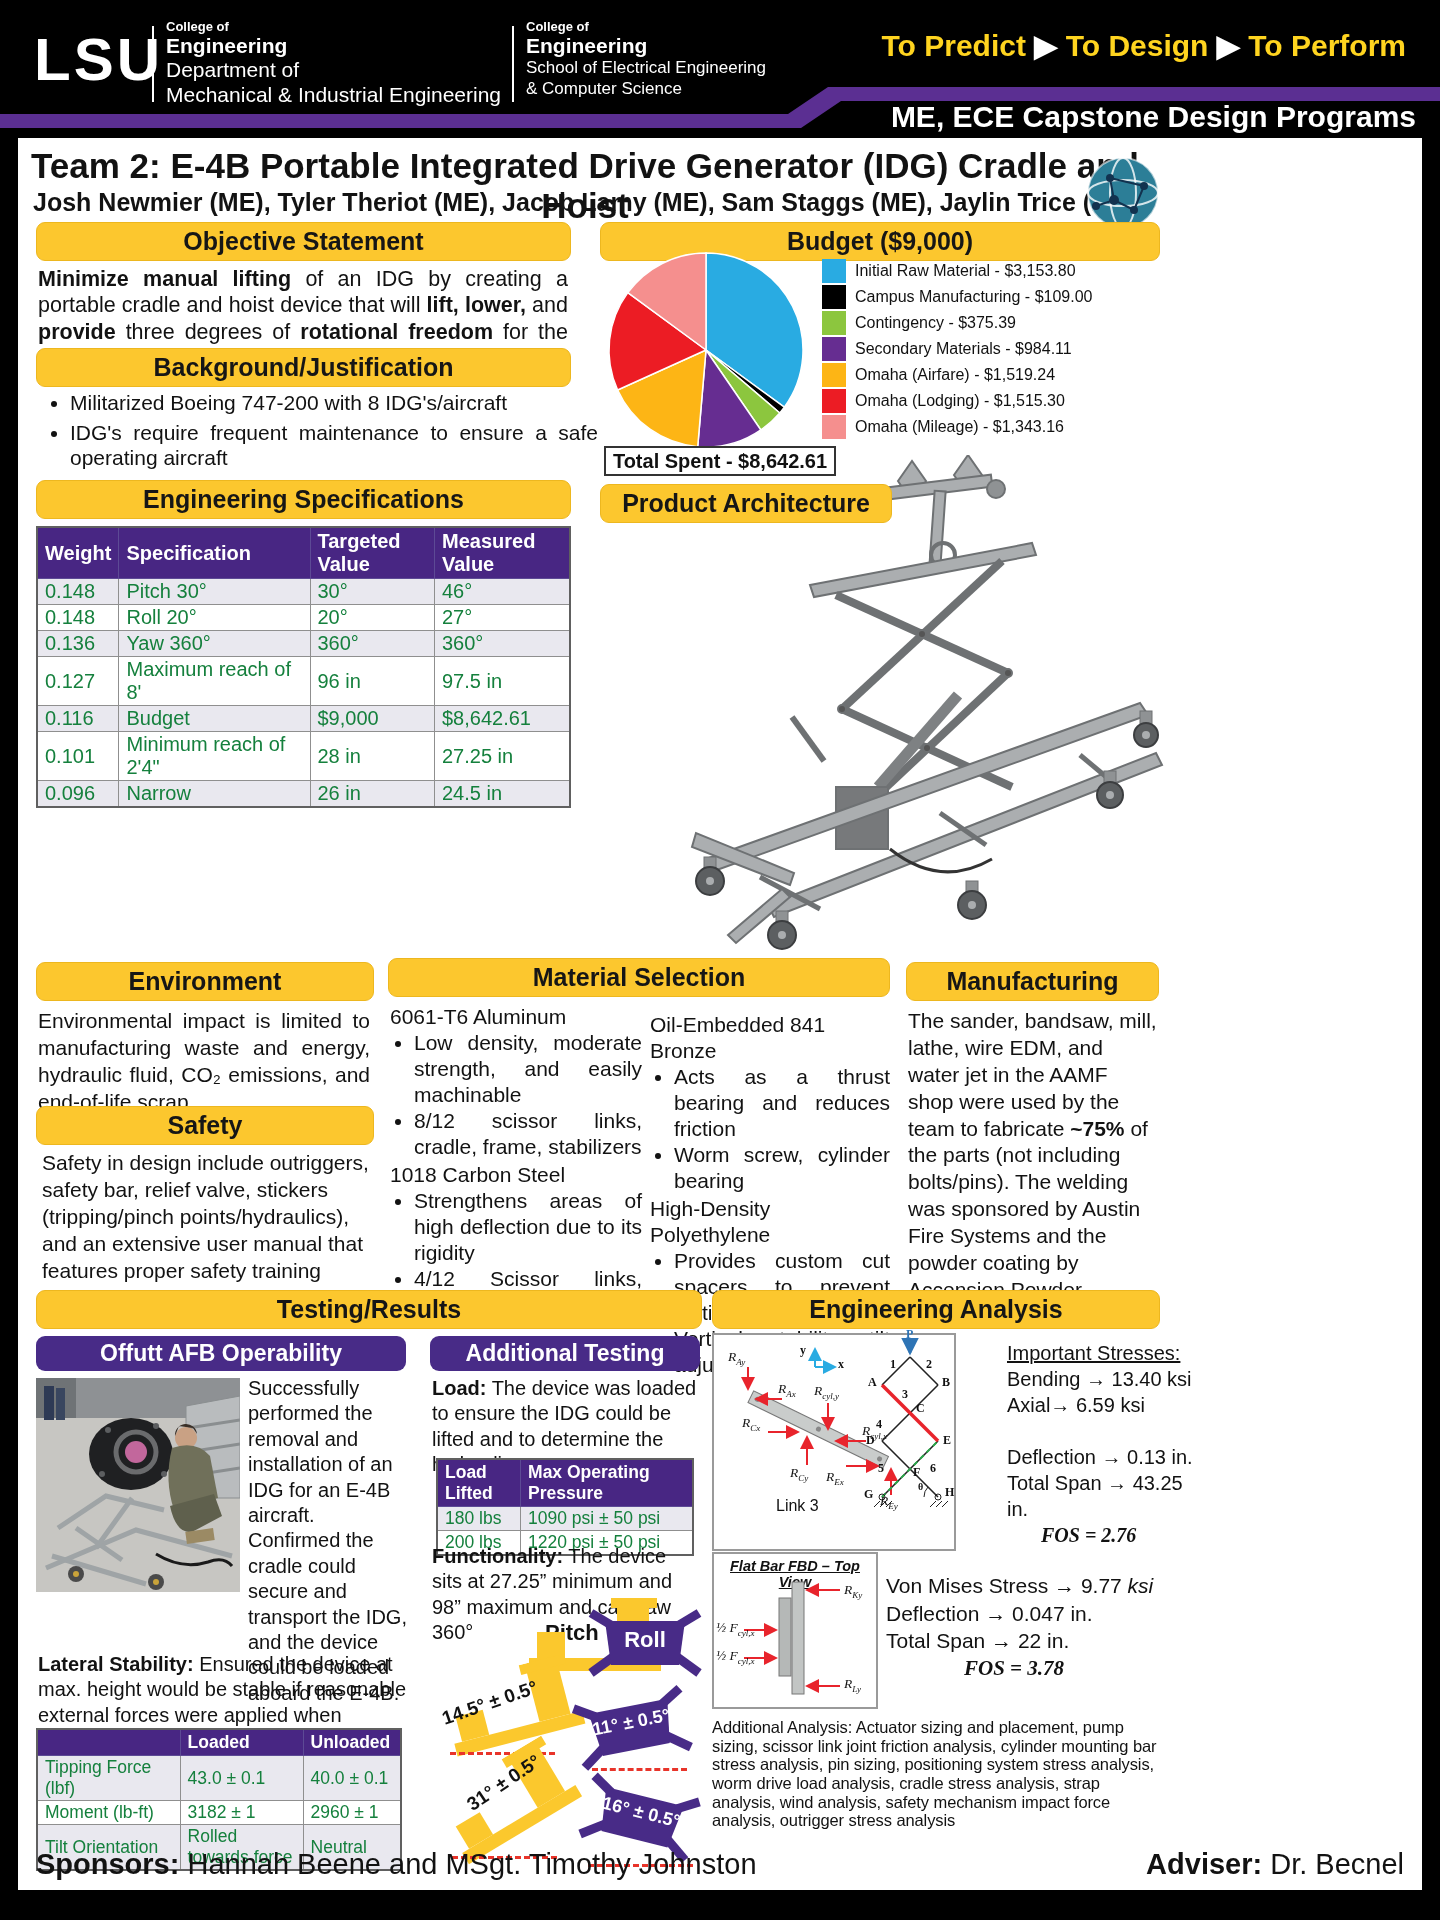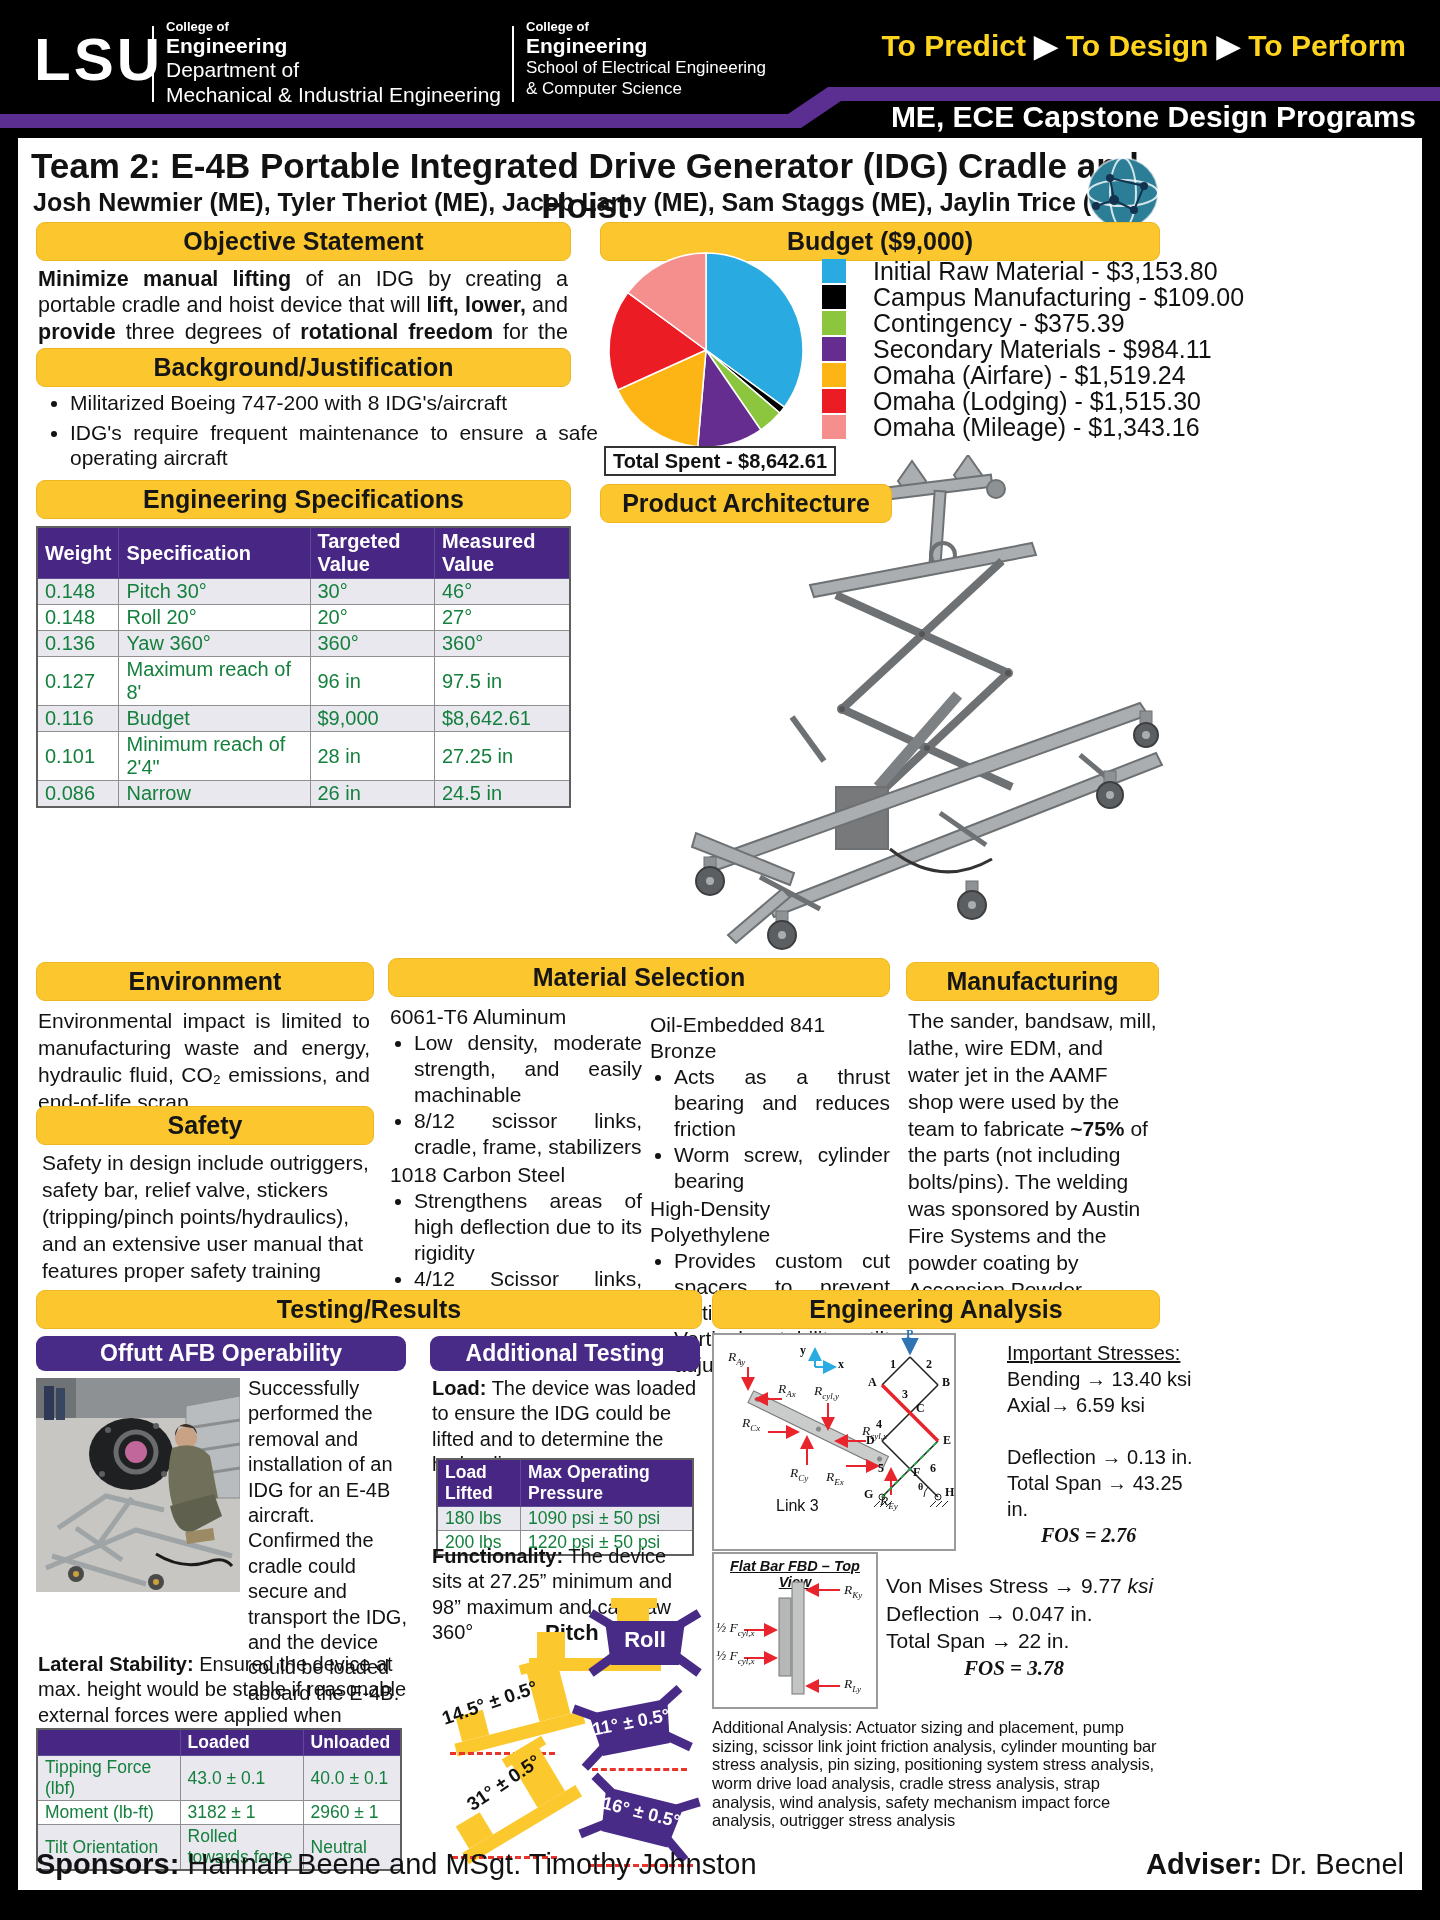--- a/index.html
+++ b/index.html
@@ -15,21 +15,21 @@
   ul.blist li{margin:0 0 4px 0;text-align:justify;}
   ul.slist{margin:0 0 2px 0;padding-left:24px;}
   ul.slist li{margin:0;text-align:justify;}
   table{border-collapse:collapse;}
   .ptable{position:absolute;border:2px solid #606060;background:#fff;}
   .ptable th{background:#482683;color:#fff;text-align:left;font-weight:bold;padding:2px 7px;border:1px solid #5d4a95;}
   .ptable td{padding:1px 7px;border:1px solid #8f8f8f;color:#15803d;}
   .ptable tbody tr:nth-child(odd) td{background:#E9E8EF;}
   .lgrow{display:flex;align-items:center;height:26px;}
   .sw{width:24px;height:24px;margin-right:9px;flex:0 0 24px;}
-  .lt{font-size:25px;color:#111;white-space:nowrap;margin-left:18px;}
+  .lt{font-size:16px;color:#111;white-space:nowrap;}
   .fbox{position:absolute;background:#fff;border:2px solid #9a9a9a;}
   .fbdl{position:absolute;font-family:"Liberation Serif",serif;font-style:italic;font-size:13.5px;color:#111;white-space:nowrap;}
   .fbdl sub{font-size:9px;}
   .node{position:absolute;font-family:"Liberation Serif",serif;font-size:12px;font-weight:bold;color:#111;}
   .dash{position:absolute;border-top:3px dashed #E8342A;}
   .aicon{position:absolute;font-weight:bold;font-size:19px;color:#121212;white-space:nowrap;}
   .hdr-small{font-weight:bold;font-size:13px;color:#fff;line-height:14px;}
   .hdr-bold{font-weight:bold;font-size:21px;color:#fff;line-height:23px;}
   .hdr-line{font-size:21px;color:#fff;line-height:25px;}
   .hdr-line2{font-size:17px;color:#fff;line-height:21px;}
@@ -140,21 +140,21 @@
           <td>$9,000</td>
           <td>$8,642.61</td>
         </tr>
         <tr>
           <td>0.101</td>
           <td>Minimum reach of 2'4"</td>
           <td>28 in</td>
           <td>27.25 in</td>
         </tr>
         <tr>
-          <td>0.086</td>
+          <td>0.096</td>
           <td>Narrow</td>
           <td>26 in</td>
           <td>24.5 in</td>
         </tr>
       </tbody>
     </table>
 
   <div class="yhdr" style="left:600px;top:222px;width:558px;height:37px;line-height:37px;">Budget ($9,000)</div>
   <svg id="pie" class="abs" style="left:606px;top:250px;" width="200" height="200" viewBox="0 0 200 200">
       <path d="M100,100 L100.00,3.00 A97,97 0 0 1 178.32,157.22 Z" fill="#29ABE2" stroke="#fff" stroke-width="1.5"></path>

